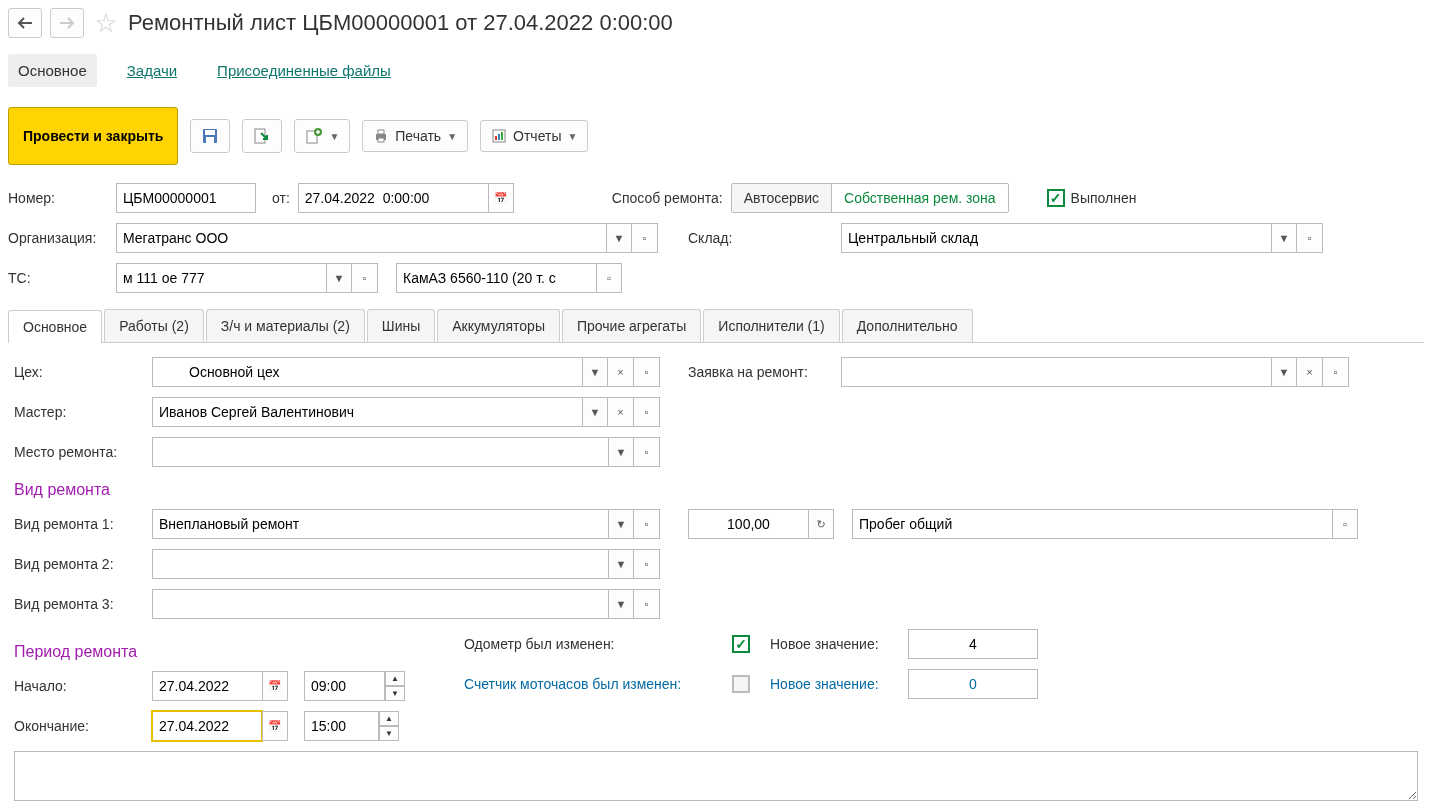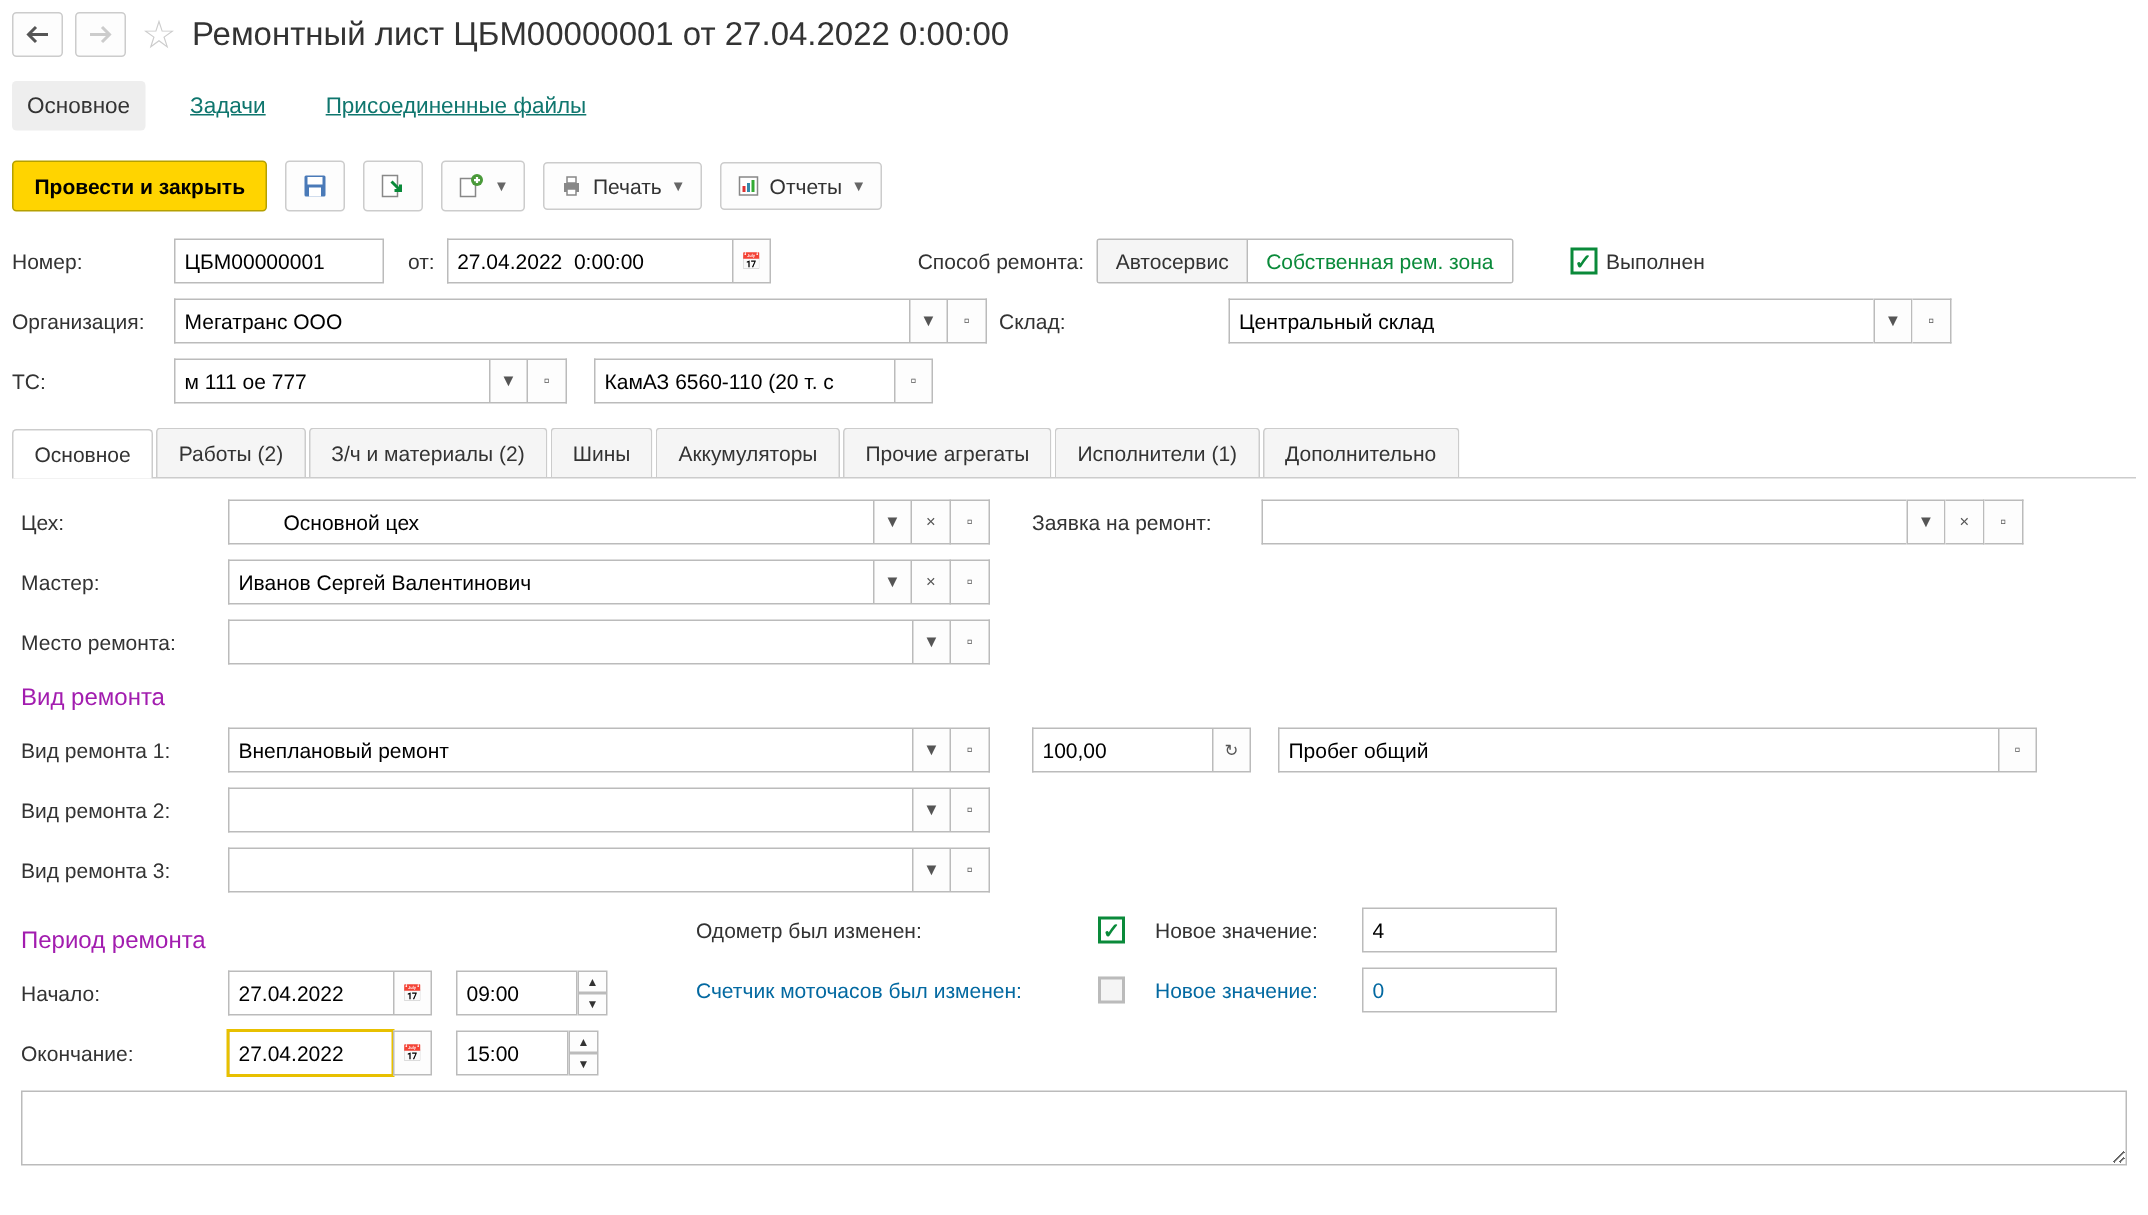--- a/index.html
+++ b/index.html
@@ -7,21 +7,21 @@
 .top-bar { display: flex; align-items: center; gap: 8px; margin-bottom: 12px; }
 .nav-btn { width: 34px; height: 30px; border: 1px solid #ccc; background: #fdfdfd; border-radius: 3px; display: flex; align-items: center; justify-content: center; cursor: pointer; }
 .star { width: 28px; height: 28px; display: flex; align-items: center; justify-content: center; color: #ccc; font-size: 26px; }
 .page-title { font-size: 22px; color: #333; }
 
 .view-tabs { display: flex; gap: 20px; margin-bottom: 16px; padding: 4px 0; }
 .view-tab { padding: 8px 10px; color: #0f766e; cursor: pointer; font-size: 15px; text-decoration: underline; }
 .view-tab.active { background: #eee; color: #333; border-radius: 3px; text-decoration: none; }
 
 .toolbar { display: flex; gap: 12px; margin-bottom: 18px; align-items: center; }
-.btn-main { background: #ffd400; border: 1px solid #b5a000; padding: 8px 14px; font-weight: bold; border-radius: 3px; cursor: pointer; font-size: 14px; }
+.btn-main { background: #ffd400; border: 1px solid #b5a000; padding: 20px 14px; font-weight: bold; border-radius: 3px; cursor: pointer; font-size: 14px; }
 .btn-icon { width: 40px; height: 34px; border: 1px solid #ccc; background: #fdfdfd; border-radius: 3px; display: flex; align-items: center; justify-content: center; cursor: pointer; }
 .btn-drop { border: 1px solid #ccc; background: #fdfdfd; border-radius: 3px; padding: 7px 10px; display: flex; align-items: center; gap: 6px; cursor: pointer; font-size: 14px; }
 .btn-drop .caret { font-size: 10px; color: #666; }
 
 .form-row { display: flex; align-items: center; gap: 8px; margin-bottom: 10px; }
 .label { width: 100px; font-size: 14px; }
 .input { border: 1px solid #bbb; height: 30px; padding: 0 6px; font-size: 14px; background: #fff; }
 .input-group { display: flex; }
 .input-group .input { border-right: none; }
 .ig-btn { width: 26px; height: 30px; border: 1px solid #bbb; background: #fdfdfd; display: flex; align-items: center; justify-content: center; cursor: pointer; font-size: 11px; color: #555; }
@@ -40,21 +40,21 @@
 .tabs { display: flex; border-bottom: 1px solid #ccc; margin-top: 16px; }
 .tab { padding: 8px 14px; border: 1px solid #ccc; border-bottom: none; margin-right: 2px; background: #f5f5f5; cursor: pointer; font-size: 14px; border-radius: 3px 3px 0 0; }
 .tab.active { background: #fff; position: relative; top: 1px; }
 
 .tab-content { padding: 14px 6px; }
 .section-title { color: #a21caf; font-size: 16px; margin: 14px 0 10px; }
 .cols { display: flex; gap: 40px; }
 
 .sub-label { width: 130px; display: inline-block; }
 .disabled-text { color: #0369a1; }
-.right-align { text-align: left; }
+.right-align { text-align: center; }
 .spinner-group { display: flex; }
 .spinner-btns { display: flex; flex-direction: column; }
 .sp-btn { width: 20px; height: 15px; border: 1px solid #bbb; background: #fdfdfd; font-size: 8px; display: flex; align-items: center; justify-content: center; cursor: pointer; }
 .focused { outline: 2px solid #e8c000; outline-offset: -1px; }
 svg { display: block; }
 </style>
 </head>
 <body>
 
 <div class="top-bar">
@@ -141,21 +141,21 @@
   </span>
 </div>
 
 <div class="form-row">
   <span class="label">Организация:</span>
   <div class="input-group">
     <input class="input" style="width: 490px;" value="Мегатранс ООО">
     <div class="ig-btn">▼</div>
     <div class="ig-btn">▫</div>
   </div>
-  <span style="width:145px;display:inline-block">Склад:</span>
+  <span style="margin-left:22px;width:145px;display:inline-block">Склад:</span>
   <div class="input-group">
     <input class="input" style="width: 430px;" value="Центральный склад">
     <div class="ig-btn">▼</div>
     <div class="ig-btn">▫</div>
   </div>
 </div>
 
 <div class="form-row">
   <span class="label">ТС:</span>
   <div class="input-group">

